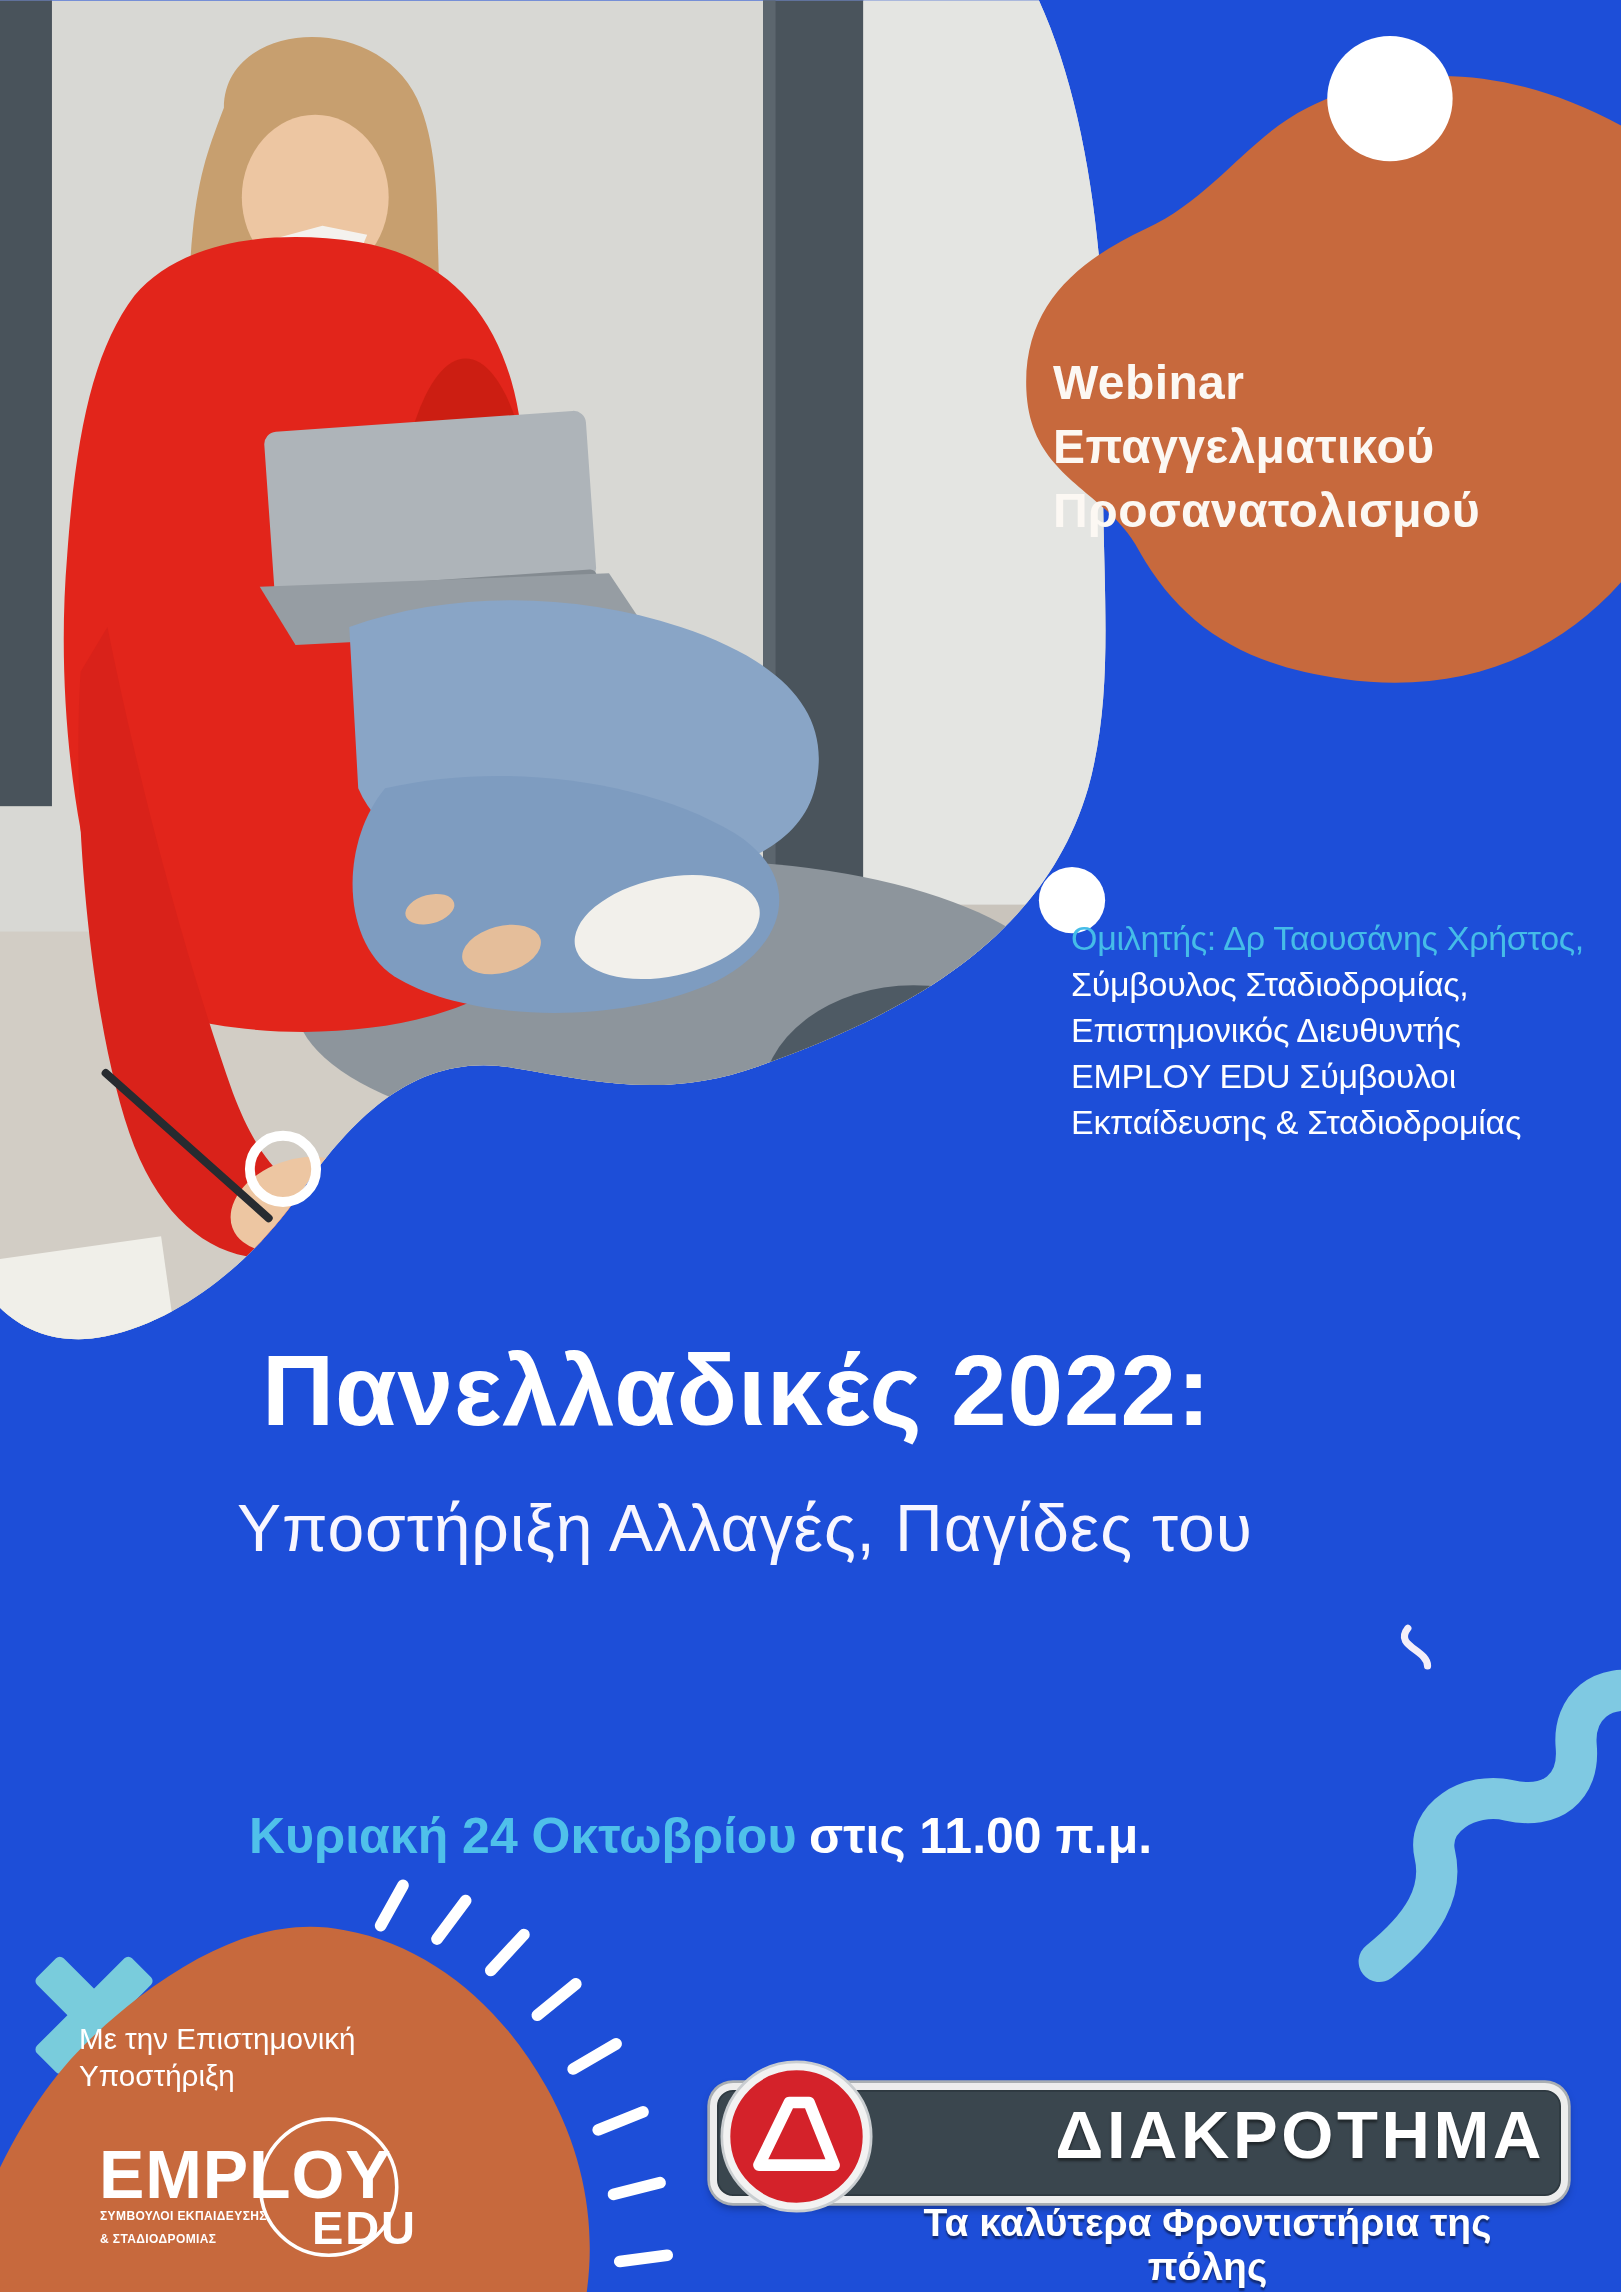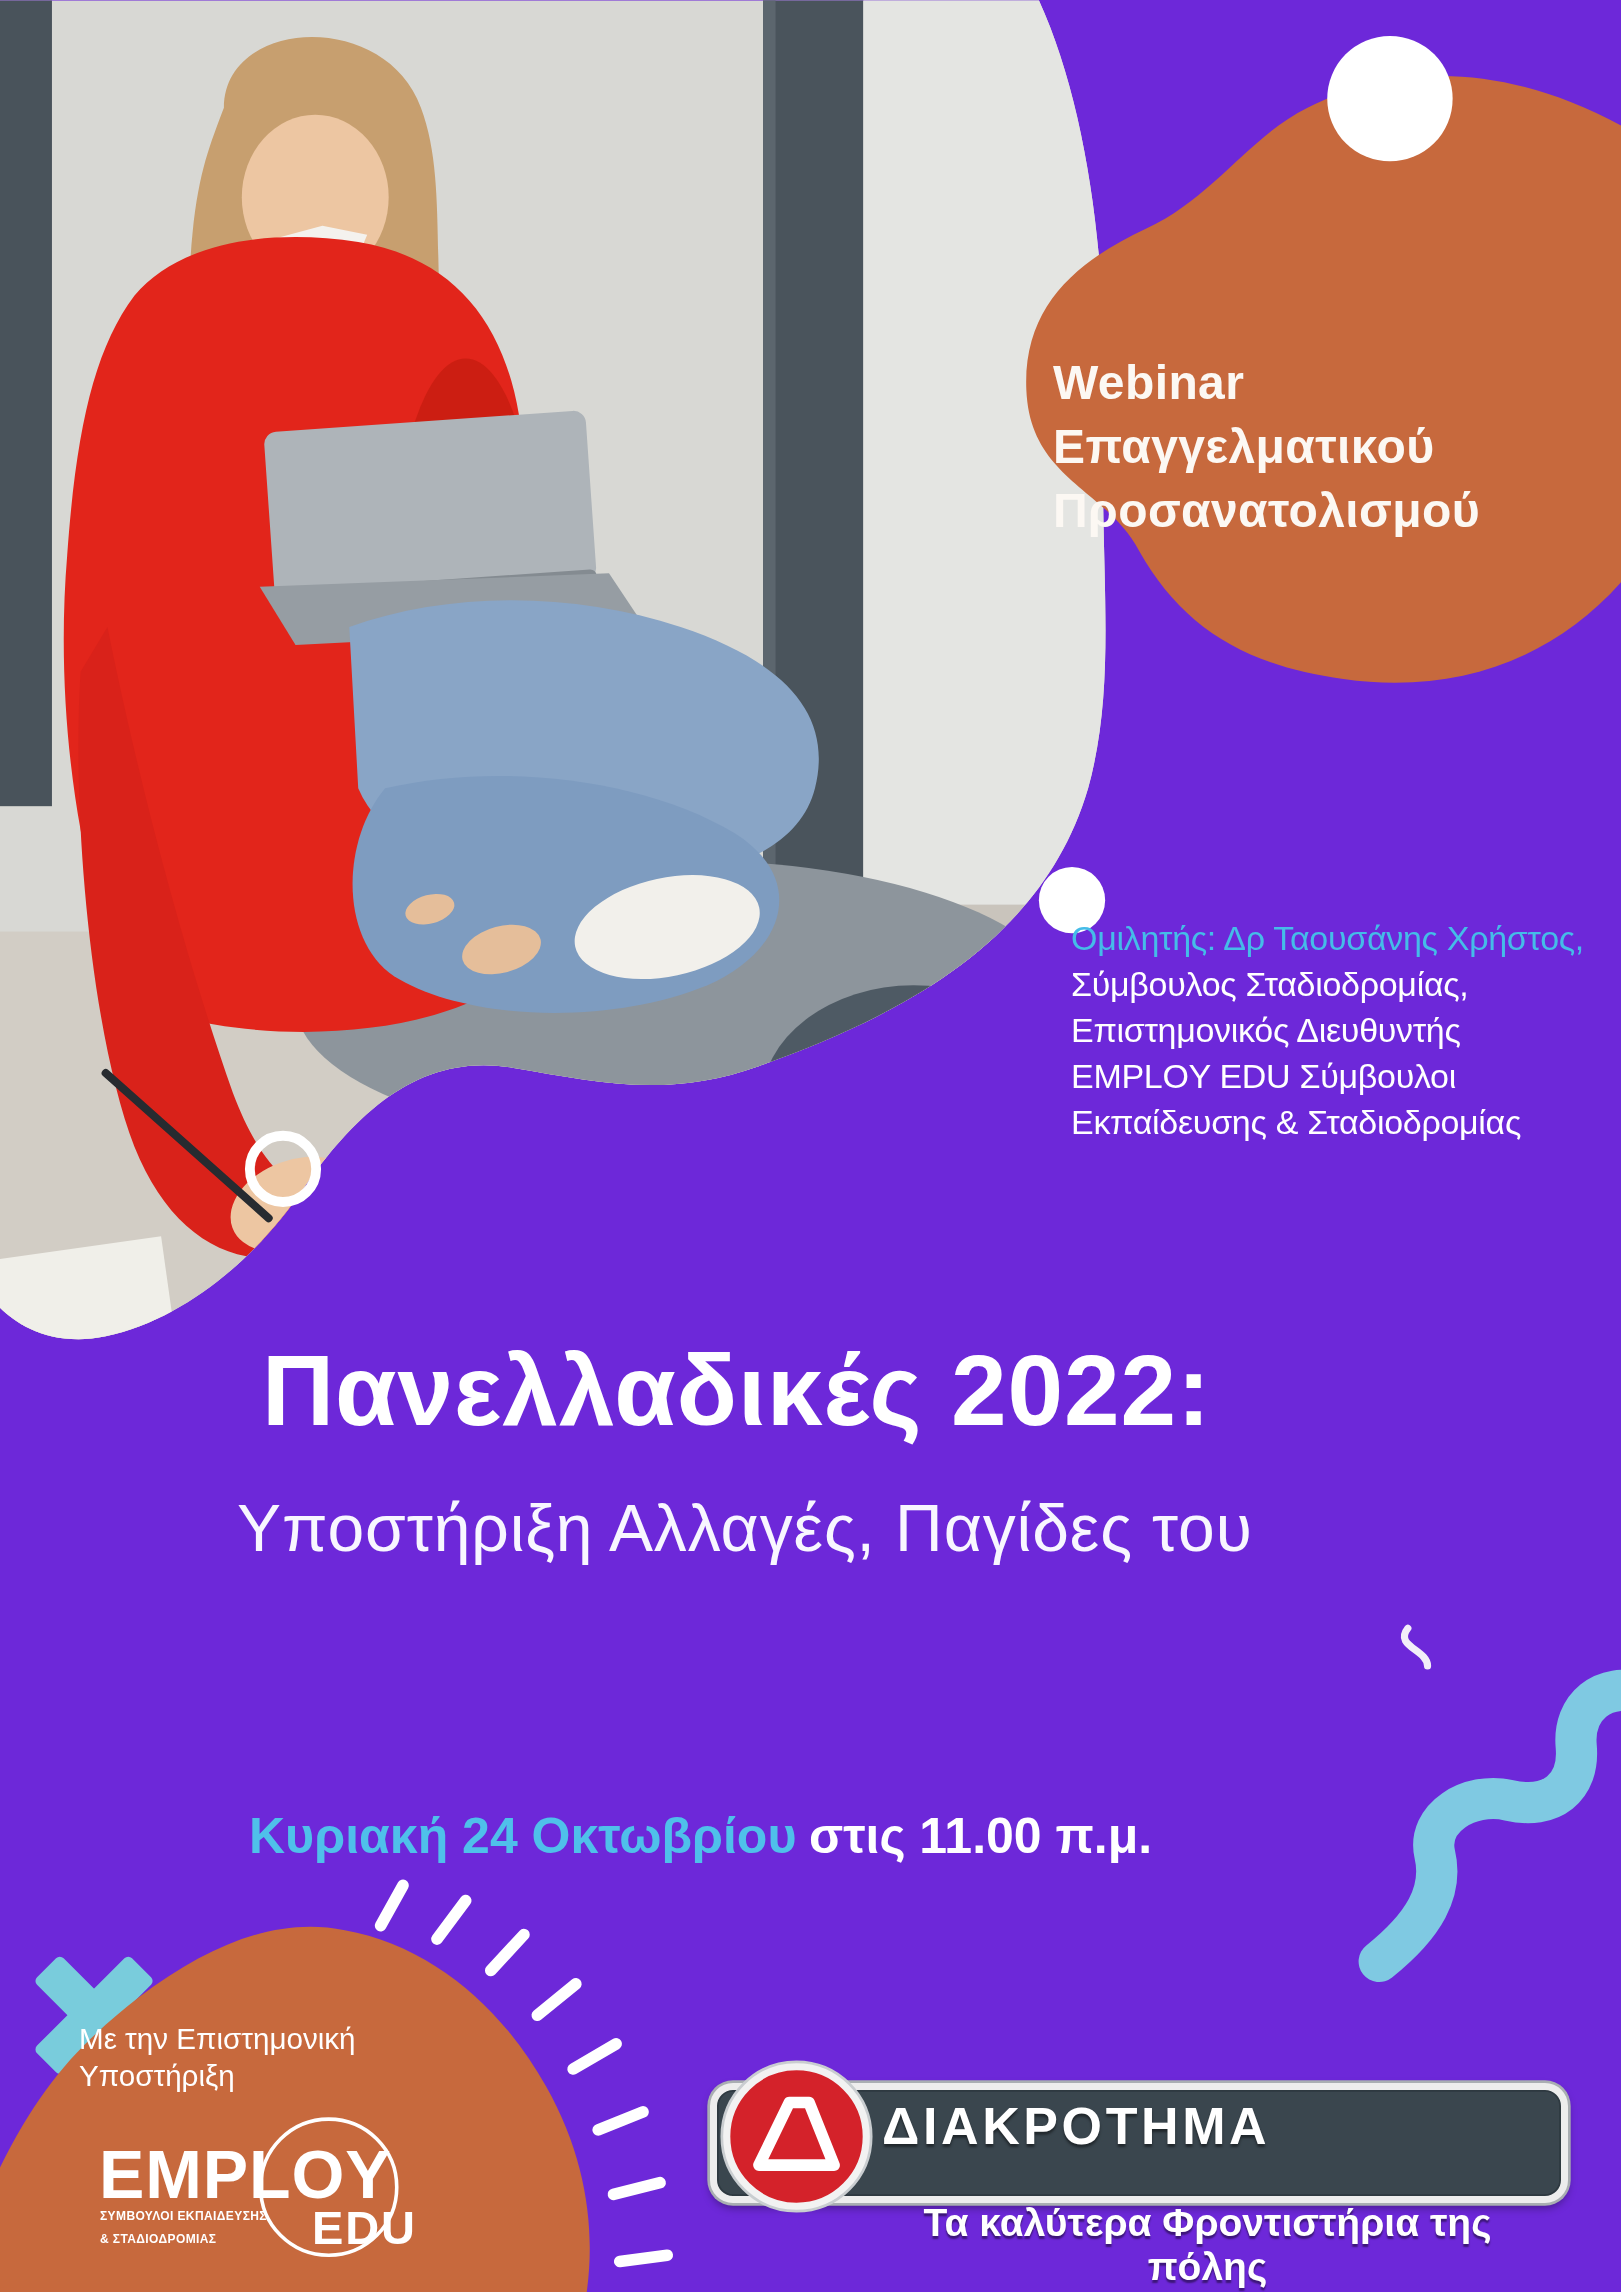--- a/index.html
+++ b/index.html
@@ -1,18 +1,18 @@
 <!DOCTYPE html>
 <html style="font-size:14.3px"><head>
 <meta charset="utf-8">
 <style>
   html,body{margin:0;padding:0;background:#222;}
   .poster{
     position:relative;width:1621px;height:2293px;overflow:hidden;
-    background:#6d28d9;
+    background:#1d4ed8;
     font-family:"Liberation Sans", sans-serif;
   }
   svg.layer{position:absolute;left:0;top:0;z-index:1;}
   .txt{position:absolute;z-index:3;color:#fff;}
 
   .badge-text{left:1053px;top:351px;font-size:48px;font-weight:700;line-height:64px;color:#FCF8F3;letter-spacing:0.4px;}
 
   .speaker{left:1071px;top:915px;font-size:34px;font-weight:400;line-height:46px;letter-spacing:-0.3px;}
   .speaker .intro{color:#45BCE8;}
 
@@ -26,21 +26,21 @@
 
   .employ-name{left:99px;top:2135px;font-size:68px;font-weight:800;letter-spacing:0.9px;}
   .employ-sub{left:100px;top:2205px;font-size:12px;font-weight:700;line-height:23px;letter-spacing:0.4px;}
   .employ-edu{left:312px;top:2200px;font-size:47px;font-weight:800;letter-spacing:1.8px;}
 
   .diak-bar{
     position:absolute;left:710px;top:2083px;width:844px;height:106px;z-index:2;
     background:#3A464E;border:7.2px solid #EDEDED;border-radius:23px;
     box-shadow:0 0 0 2.7px #A9AEB2, 0 4.5px 9px rgba(0,0,0,.35), inset 0 0 0 1.8px #2E3940;
   }
-  .diak-name{left:882px;top:2096px;width:663px;text-align:left;font-size:52px;font-weight:700;letter-spacing:3.6px;z-index:3;
+  .diak-name{left:882px;top:2096px;width:663px;text-align:right;font-size:67px;font-weight:700;letter-spacing:3.6px;z-index:3;
     text-shadow:0 2.7px 2.7px rgba(0,0,0,.45);}
   .diak-tagline{left:867px;top:2201px;width:681px;text-align:center;font-size:39px;font-weight:700;z-index:3;
     text-shadow:0 2.7px 1.8px rgba(0,0,0,.45);}
   .diak-emblem{position:absolute;left:716px;top:2056px;z-index:4;}
 </style>
 </head>
 <body>
 
 <div class="poster">
 

